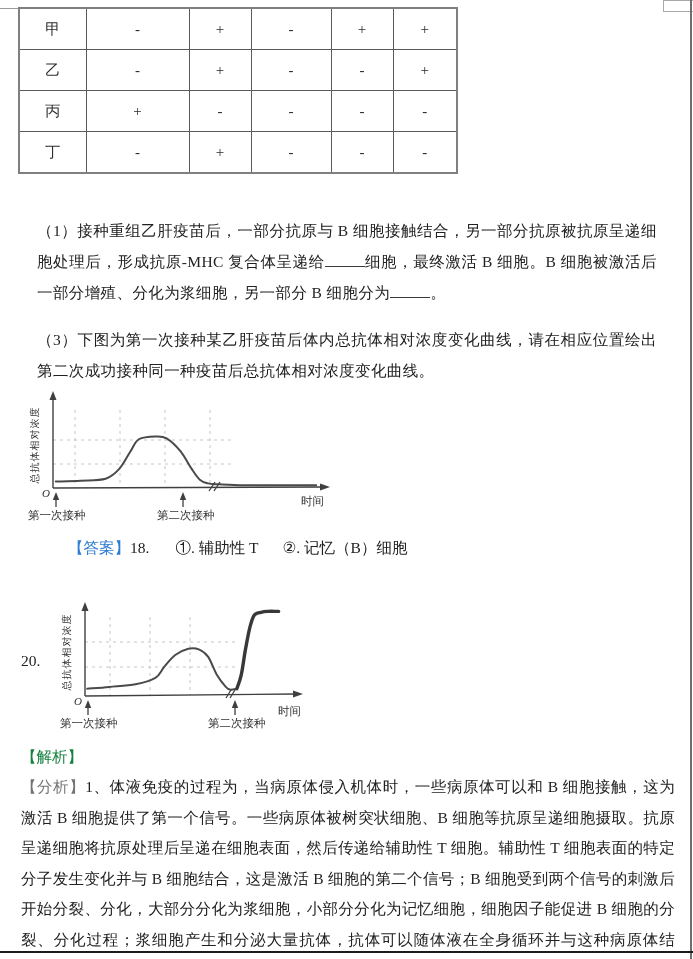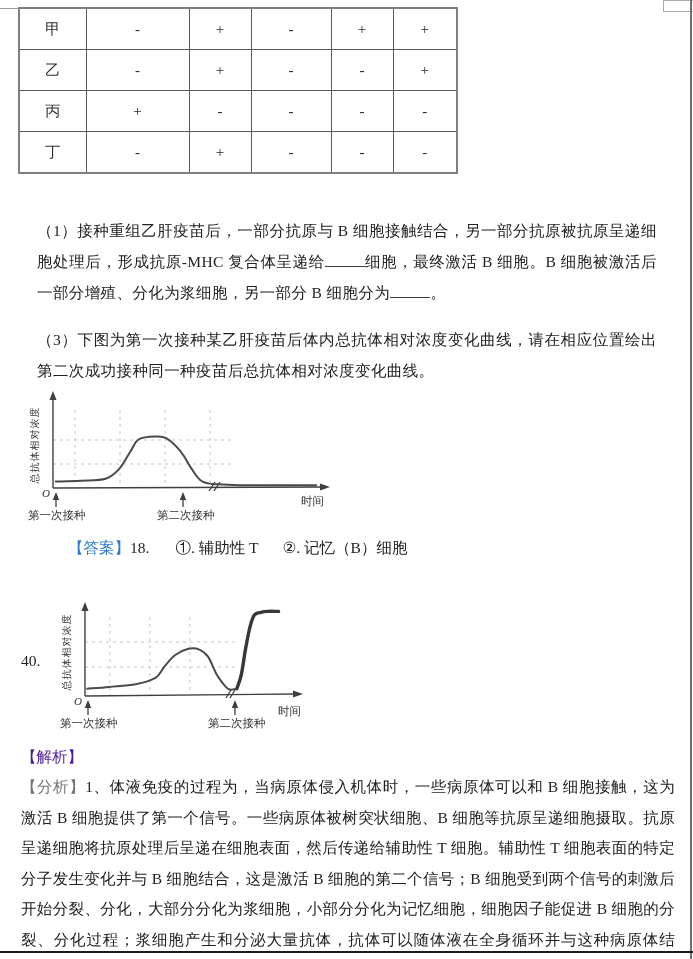--- a/index.html
+++ b/index.html
@@ -31,21 +31,21 @@
   .ans-heading{color:#2b7cd3;}
   .ans-no{margin-right:26px;}
   .ans-gap{display:inline-block;width:24px;}
   .q20-label{left:21px;top:652px;font-size:15.5px;}
 
   
   svg text{font-family:"Liberation Serif","DejaVu Serif",serif;fill:#333;}
 
   
   .jiexi{left:21px;top:741px;width:654px;}
-  .jiexi-heading{color:#4c1d95;font-size:15.5px;line-height:31px;margin:0;}
+  .jiexi-heading{color:#15803d;font-size:15.5px;line-height:31px;margin:0;}
   .fenxi{margin:0;font-size:15.5px;line-height:30.6px;text-align:justify;letter-spacing:.3px;}
   .fenxi-label{color:#737373;}
 </style>
 </head>
 <body>
 
 <div class="page">
 
   <div class="abs tick-h"></div>
   <div class="abs corner-box"></div>
@@ -133,21 +133,21 @@
     <text x="132" y="131" font-size="11.5">第二次接种</text>
     <text x="276" y="117" font-size="11.5">时间</text>
   </svg>
 
   <div class="abs ansblock">
     <div class="ansline">
       <span class="ans-heading">【答案】</span><span class="ans-no">18.</span><span>①. 辅助性 T</span><span class="ans-gap"></span><span>②. 记忆（B）细胞</span>
     </div>
   </div>
 
-  <div class="abs q20-label">40.</div>
+  <div class="abs q20-label">20.</div>
 
   <svg class="abs" style="left:50px;top:597px;" width="290" height="135" viewBox="0 0 290 135">
     <g stroke="#c3cabe" stroke-width="1" stroke-dasharray="3,4">
       <line x1="60" y1="20" x2="60" y2="98"></line>
         <line x1="100" y1="20" x2="100" y2="98"></line>
       <line x1="140" y1="20" x2="140" y2="98"></line>
       <line x1="35" y1="45" x2="185" y2="45"></line>
         <line x1="35" y1="70" x2="185" y2="70"></line>
     </g>
     <g stroke="#3f3f3f" stroke-width="1.4" fill="#3f3f3f">

